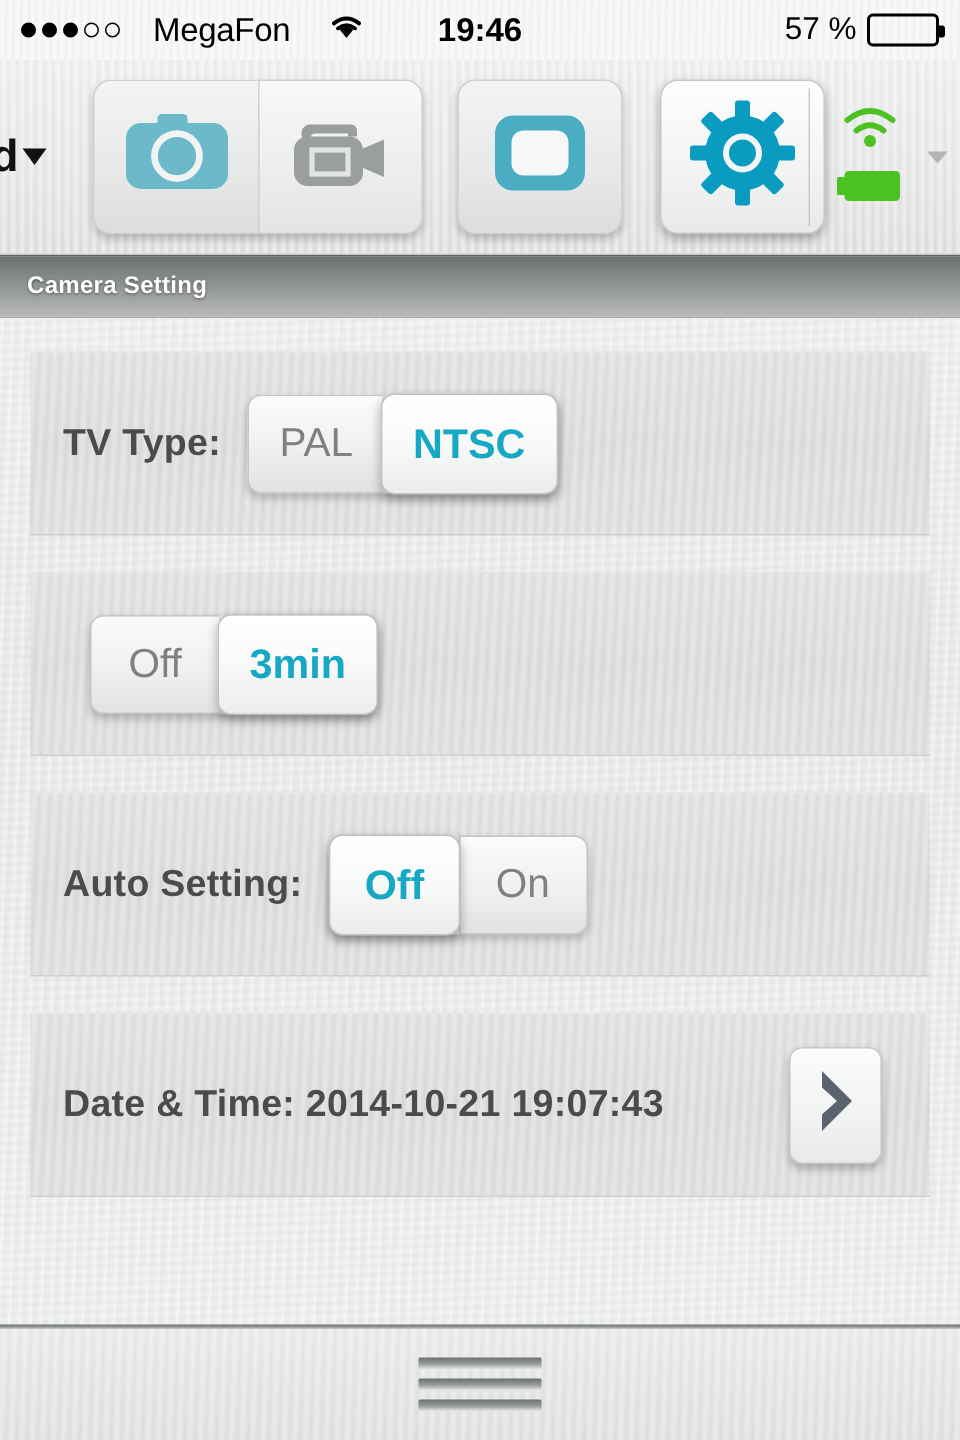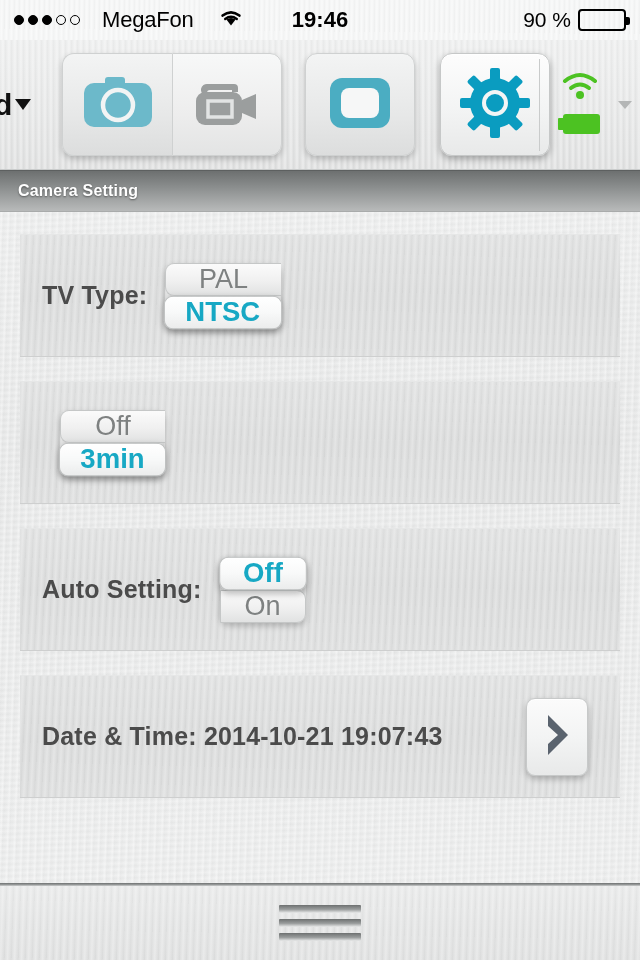--- a/index.html
+++ b/index.html
@@ -195,21 +195,20 @@
     white-space: nowrap;
   }
 
   
   .segmented {
     display: flex;
     align-items: stretch;
     margin-left: 18px;
     height: 66px;
     border-radius: 9px;
-    flex-direction: column;
   }
   .seg {
     position: relative;
     min-width: 86px;
     padding: 0 20px;
     display: flex; align-items: center; justify-content: center;
     font-size: 27px;
     color: #7e8181;
     background: linear-gradient(180deg, #fbfbfb 0%, #f0f0f0 55%, #e1e2e2 100%);
     border: 1px solid #c5c7c7;
@@ -288,21 +287,21 @@
           <path d="M13 18.4 L8.4 12.6 Q13 9.2 17.6 12.6 Z" fill="#000"></path>
           <path d="M4.6 8.6 Q13 2.0 21.4 8.6" stroke="#000" stroke-width="2.6" fill="none" stroke-linecap="round"></path>
           <path d="M7.2 12.0 Q13 7.6 18.8 12.0" stroke="#000" stroke-width="2.4" fill="none" stroke-linecap="round"></path>
         </svg>
       </span>
     </div>
 
     <div class="sb-center">19:46</div>
 
     <div class="sb-right">
-      <span>90 %</span>
+      <span>57 %</span>
       <span class="batt">
         <span class="batt-fill" style="width:90%"></span>
       </span>
     </div>
   </div>
 
   <div class="toolbar">
 
     <div class="tb-leftlabel">
       <span>d</span>

